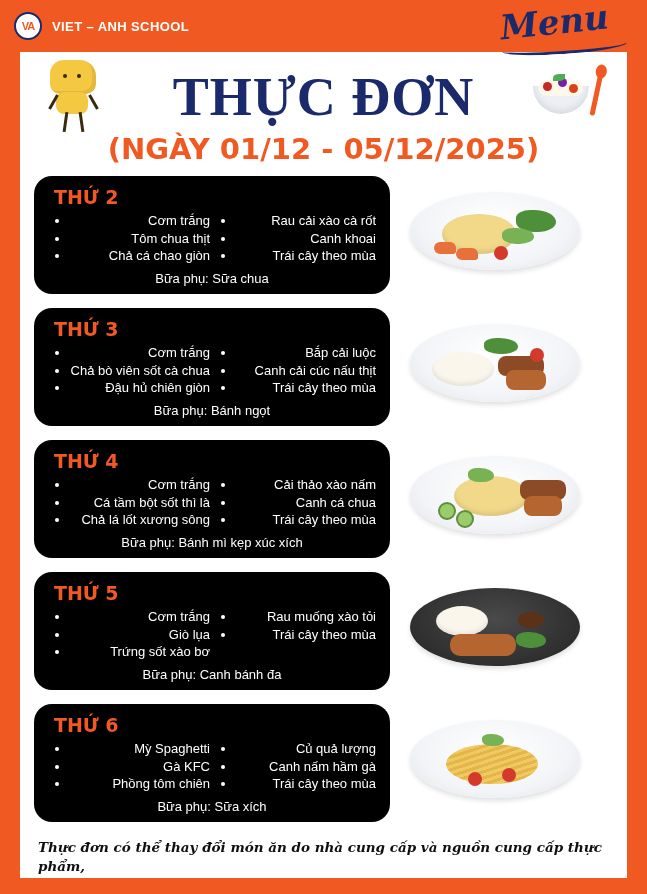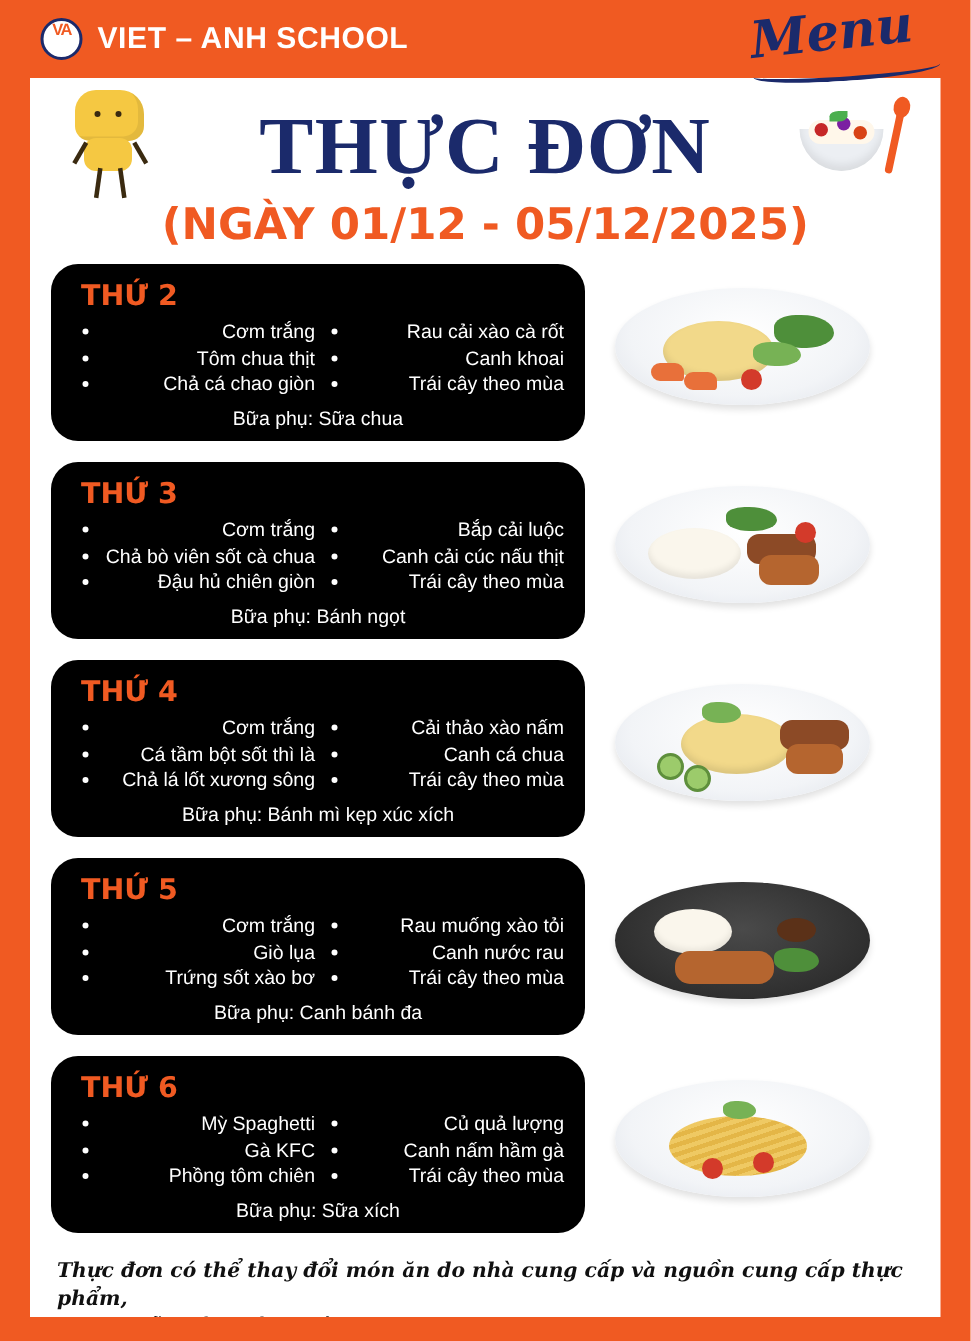--- a/index.html
+++ b/index.html
@@ -23,35 +23,34 @@
     align-items: center;
     padding-left: 14px;
     z-index: 5;
   }
   .logo-circle {
     width: 28px; height: 28px;
     border-radius: 50%;
     background: #FFFFFF;
     border: 2px solid #1B2A6B;
     display: flex;
-    align-items: flex-start;
+    align-items: center;
     justify-content: center;
     margin-right: 10px;
     flex: 0 0 auto;
-    margin-left: 13px;
   }
   .logo-circle span {
     font-size: 11px;
     font-weight: bold;
     color: #F05A22;
     letter-spacing: -1px;
   }
   .school-name {
     color: #FFFFFF;
-    font-size: 20px;
+    font-size: 13px;
     font-weight: bold;
     letter-spacing: 0.4px;
     text-align: right;
   }
   .menu-script {
     position: absolute;
     right: 38px;
     top: 2px;
     color: #1B2A6B;
     font-family: "DejaVu Serif", serif;
@@ -509,21 +508,20 @@
           <div class="dish-col">
             <ul>
               <li>Cơm trắng</li>
               <li>Giò lụa</li>
               <li>Trứng sốt xào bơ</li>
             </ul>
           </div>
           <div class="dish-col">
             <ul>
               <li>Rau muống xào tỏi</li>
-              <li>Canh nước rau</li>
               <li>Trái cây theo mùa</li>
             </ul>
           </div>
         </div>
         <div class="snack">Bữa phụ: Canh bánh đa</div>
       </div>
       <div class="food">
         <div class="plate dark"></div>
         <div class="rice" style="left:38px; top:34px; width:52px; height:30px;"></div>
         <div class="meat light" style="left:52px; top:62px; width:66px; height:22px; border-radius:10px;"></div>

